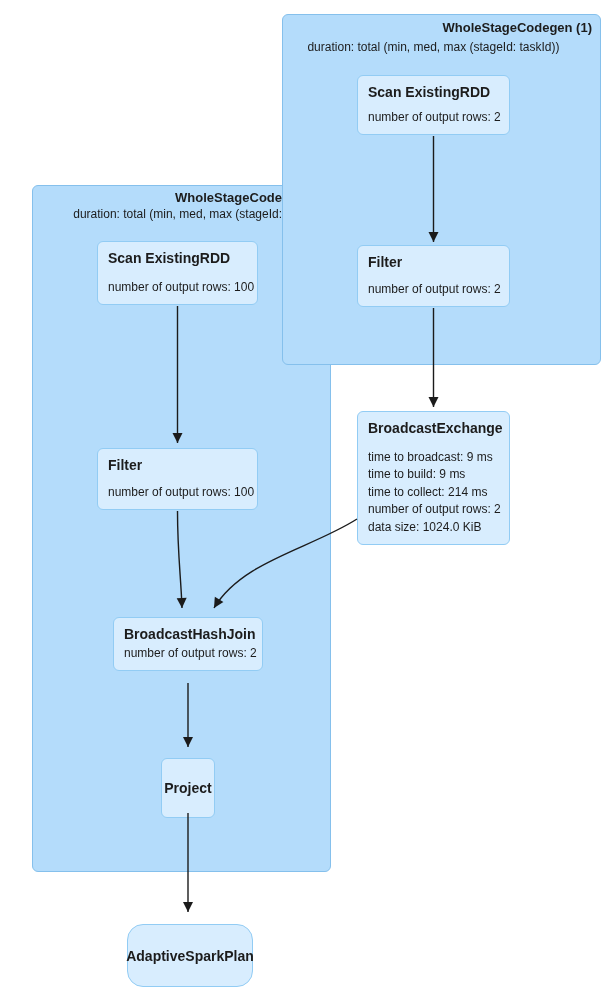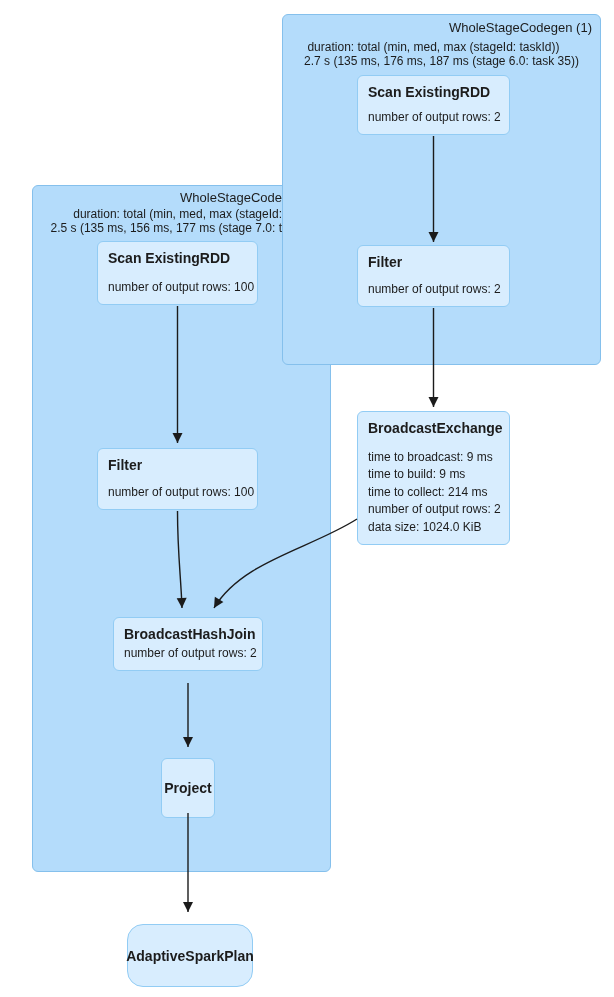--- a/index.html
+++ b/index.html
@@ -6,21 +6,21 @@
   html,body { margin:0; padding:0; background:#ffffff; }
   .canvas {
     position:relative; width:614px; height:997px; background:#ffffff;
     font-family:"Liberation Sans", sans-serif; color:#1c1c1c; overflow:hidden;
   }
   .cluster {
     position:absolute; background:#b4dcfb; border:1px solid #85c0ec;
     border-radius:6px; box-sizing:border-box;
   }
   .cluster-title {
-    position:absolute; font-size:13px; font-weight:normal; white-space:nowrap;
+    position:absolute; font-size:13px; font-weight:bold; white-space:nowrap;
     text-align:left;
   }
   .cluster-duration {
     position:absolute; font-size:12px; line-height:14px; white-space:nowrap;
   }
   .dur-center { text-align:center; }
   .dur-right  { text-align:right; }
   .node {
     position:absolute; background:#d8edfe; border:1px solid #92ccf4;
     border-radius:6px; box-sizing:border-box;
@@ -36,25 +36,23 @@
 </head>
 <body>
 
 <div class="canvas">
 
   <div class="cluster" style="left:32px; top:185px; width:299px; height:687px;"></div>
   <div class="cluster" style="left:282px; top:14px; width:319px; height:351px;"></div>
 
   <div class="cluster-title" style="top:190px; right:332px;">WholeStageCode</div>
   <div class="cluster-duration dur-right" style="top:207px; right:332px;">duration: total (min, med, max (stageId:</div>
-  <div class="cluster-duration dur-right" style="top:221px; right:332px;">2.5 s (135 ms, 156 ms, 177 ms (stage 7.0: t</div>
 
   <div class="cluster-title" style="top:20px; right:22px;">WholeStageCodegen (1)</div>
   <div class="cluster-duration dur-center" style="left:292px; top:40px; width:283px;">duration: total (min, med, max (stageId: taskId))</div>
-  <div class="cluster-duration dur-center" style="left:282px; top:54px; width:319px;">2.7 s (135 ms, 176 ms, 187 ms (stage 6.0: task 35))</div>
 
   <div class="node" style="left:357px; top:75px; width:153px; height:60px;">
     <div class="node-title">Scan ExistingRDD</div>
     <div class="node-metrics">number of output rows: 2</div>
   </div>
 
   <div class="node" style="left:357px; top:245px; width:153px; height:62px;">
     <div class="node-title">Filter</div>
     <div class="node-metrics">number of output rows: 2</div>
   </div>

